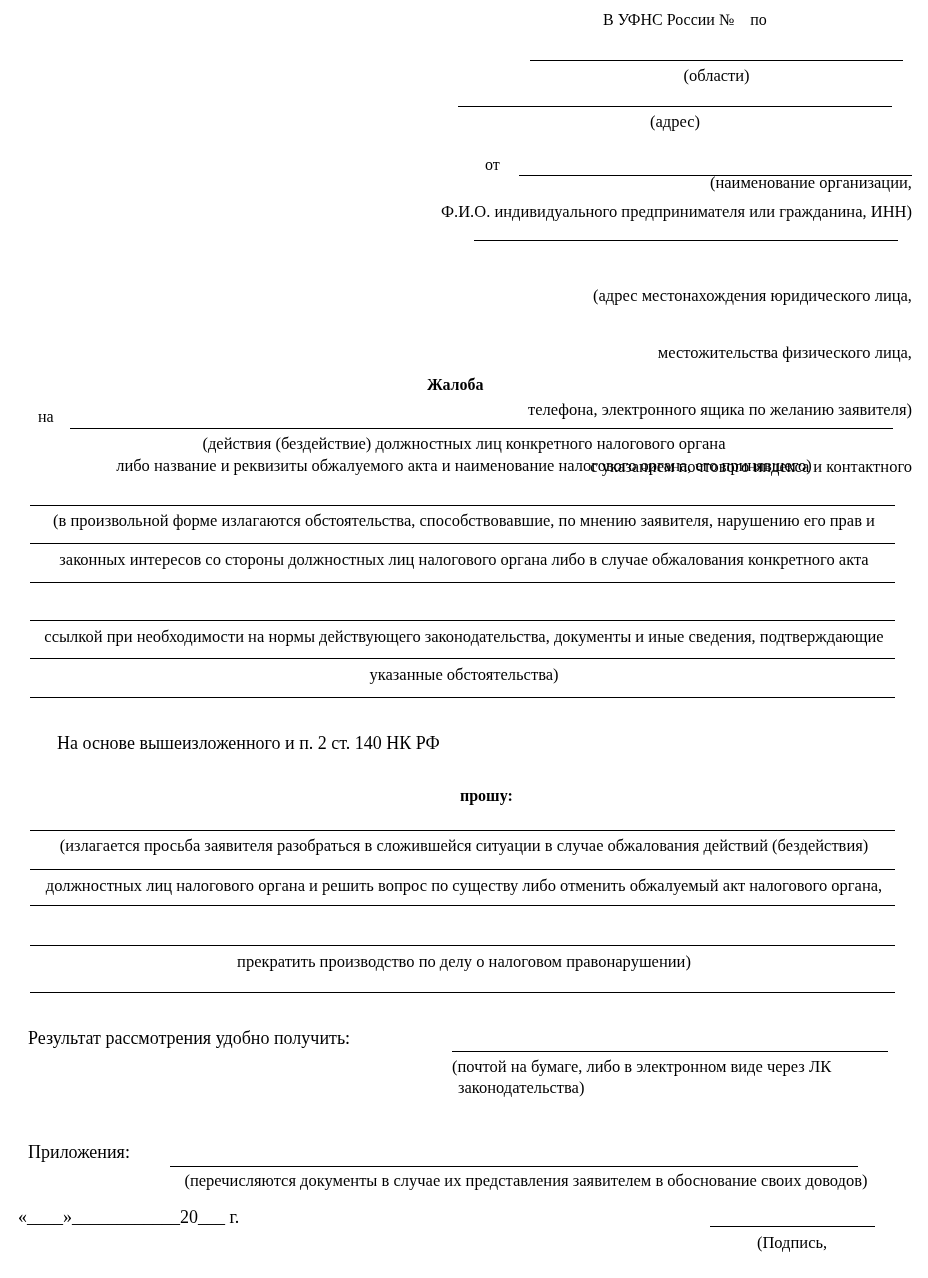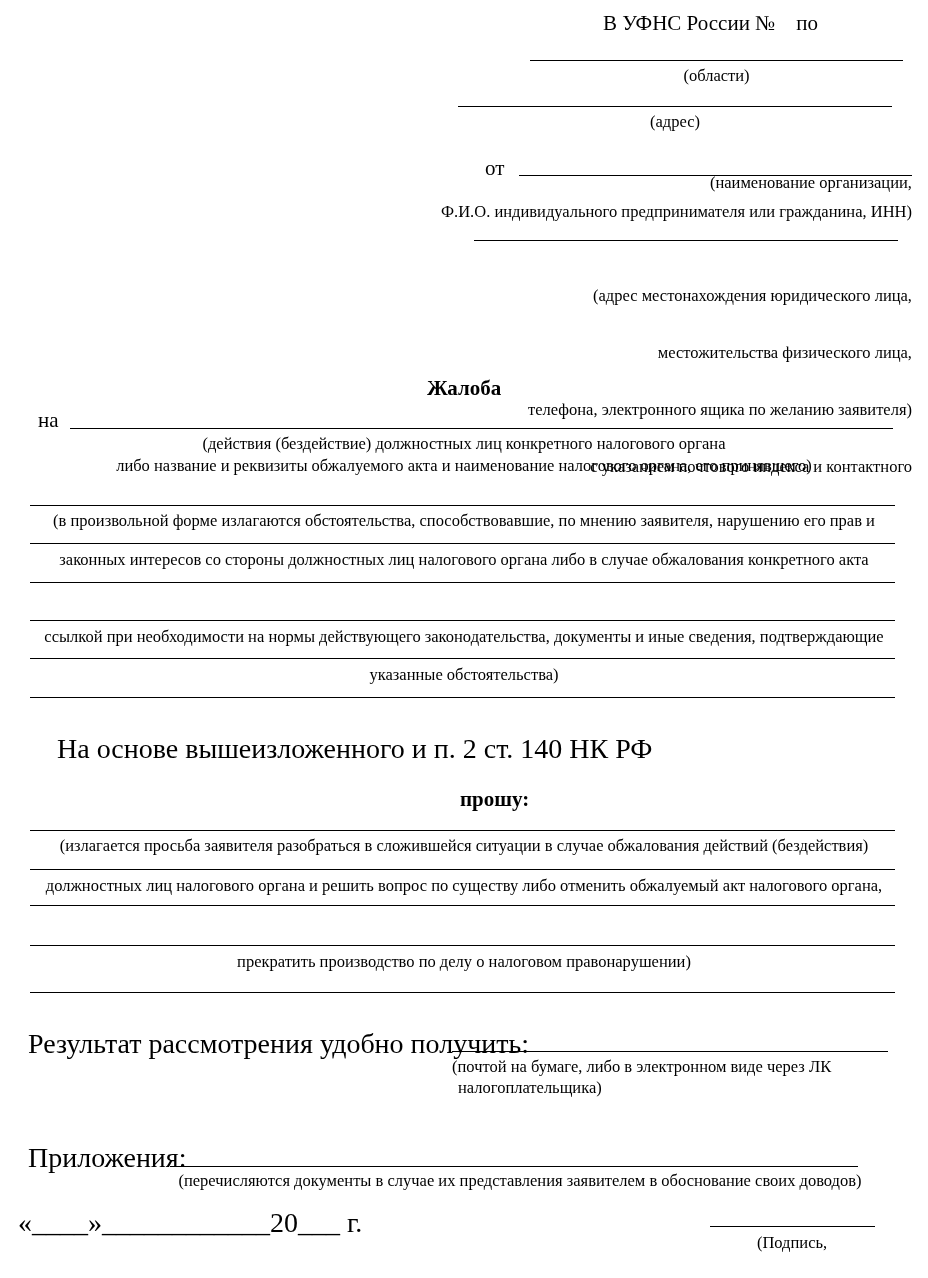--- a/index.html
+++ b/index.html
@@ -6,22 +6,22 @@
   .page {
     position:relative;
     width:928px; height:1278px;
     margin:0 auto;
     background:#ffffff;
     color:#000;
     font-family:"Liberation Serif","DejaVu Serif",serif;
     overflow:hidden;
   }
   .abs { position:absolute; white-space:pre; }
-  .body-text { font-size:21px; }
-  .big { font-size:28px; }
+  .body-text { font-size:16px; }
+  .big { font-size:18px; }
   .bold { font-weight:bold; }
   .hint { font-size:16.5px; }
   .center { text-align:center; }
   .right { text-align:right; }
   .rule { position:absolute; height:0; border-bottom:1.6px solid #000; }
 </style>
 </head>
 <body>
 
 <div class="page">
@@ -83,24 +83,24 @@
   <div class="rule" style="left:30px; top:905px; width:865px;"></div>
 
   <div class="rule" style="left:30px; top:945px; width:865px;"></div>
   <div class="abs hint center" style="left:30px; top:952px; width:868px;">прекратить производство по делу о налоговом правонарушении)</div>
 
   <div class="rule" style="left:30px; top:992px; width:865px;"></div>
 
   <div class="abs big" style="left:28px; top:1028px;">Результат рассмотрения удобно получить:</div>
   <div class="rule" style="left:452px; top:1051px; width:436px;"></div>
   <div class="abs hint" style="left:452px; top:1057px;">(почтой на бумаге, либо в электронном виде через ЛК</div>
-  <div class="abs hint" style="left:458px; top:1078px;">налогоплательщика)</div>
+  <div class="abs hint" style="left:458px; top:1078px;">законодательства)</div>
 
   <div class="abs big" style="left:28px; top:1142px;">Приложения:</div>
   <div class="rule" style="left:170px; top:1166px; width:688px;"></div>
-  <div class="abs hint center" style="left:150px; top:1171px; width:740px;">(перечисляются документы в случае их представления заявителем в обоснование своих доводов)</div>
+  <div class="abs hint center" style="left:156px; top:1171px; width:740px;">(перечисляются документы в случае их представления заявителем в обоснование своих доводов)</div>
 
   <div class="abs big" style="left:18px; top:1207px;text-align:right;">«____»____________20___ г.</div>
 
   <div class="rule" style="left:710px; top:1226px; width:165px;"></div>
   <div class="abs hint center" style="left:672px; top:1233px; width:240px;">(Подпись,</div>
 
 </div>
 
 </body></html>

